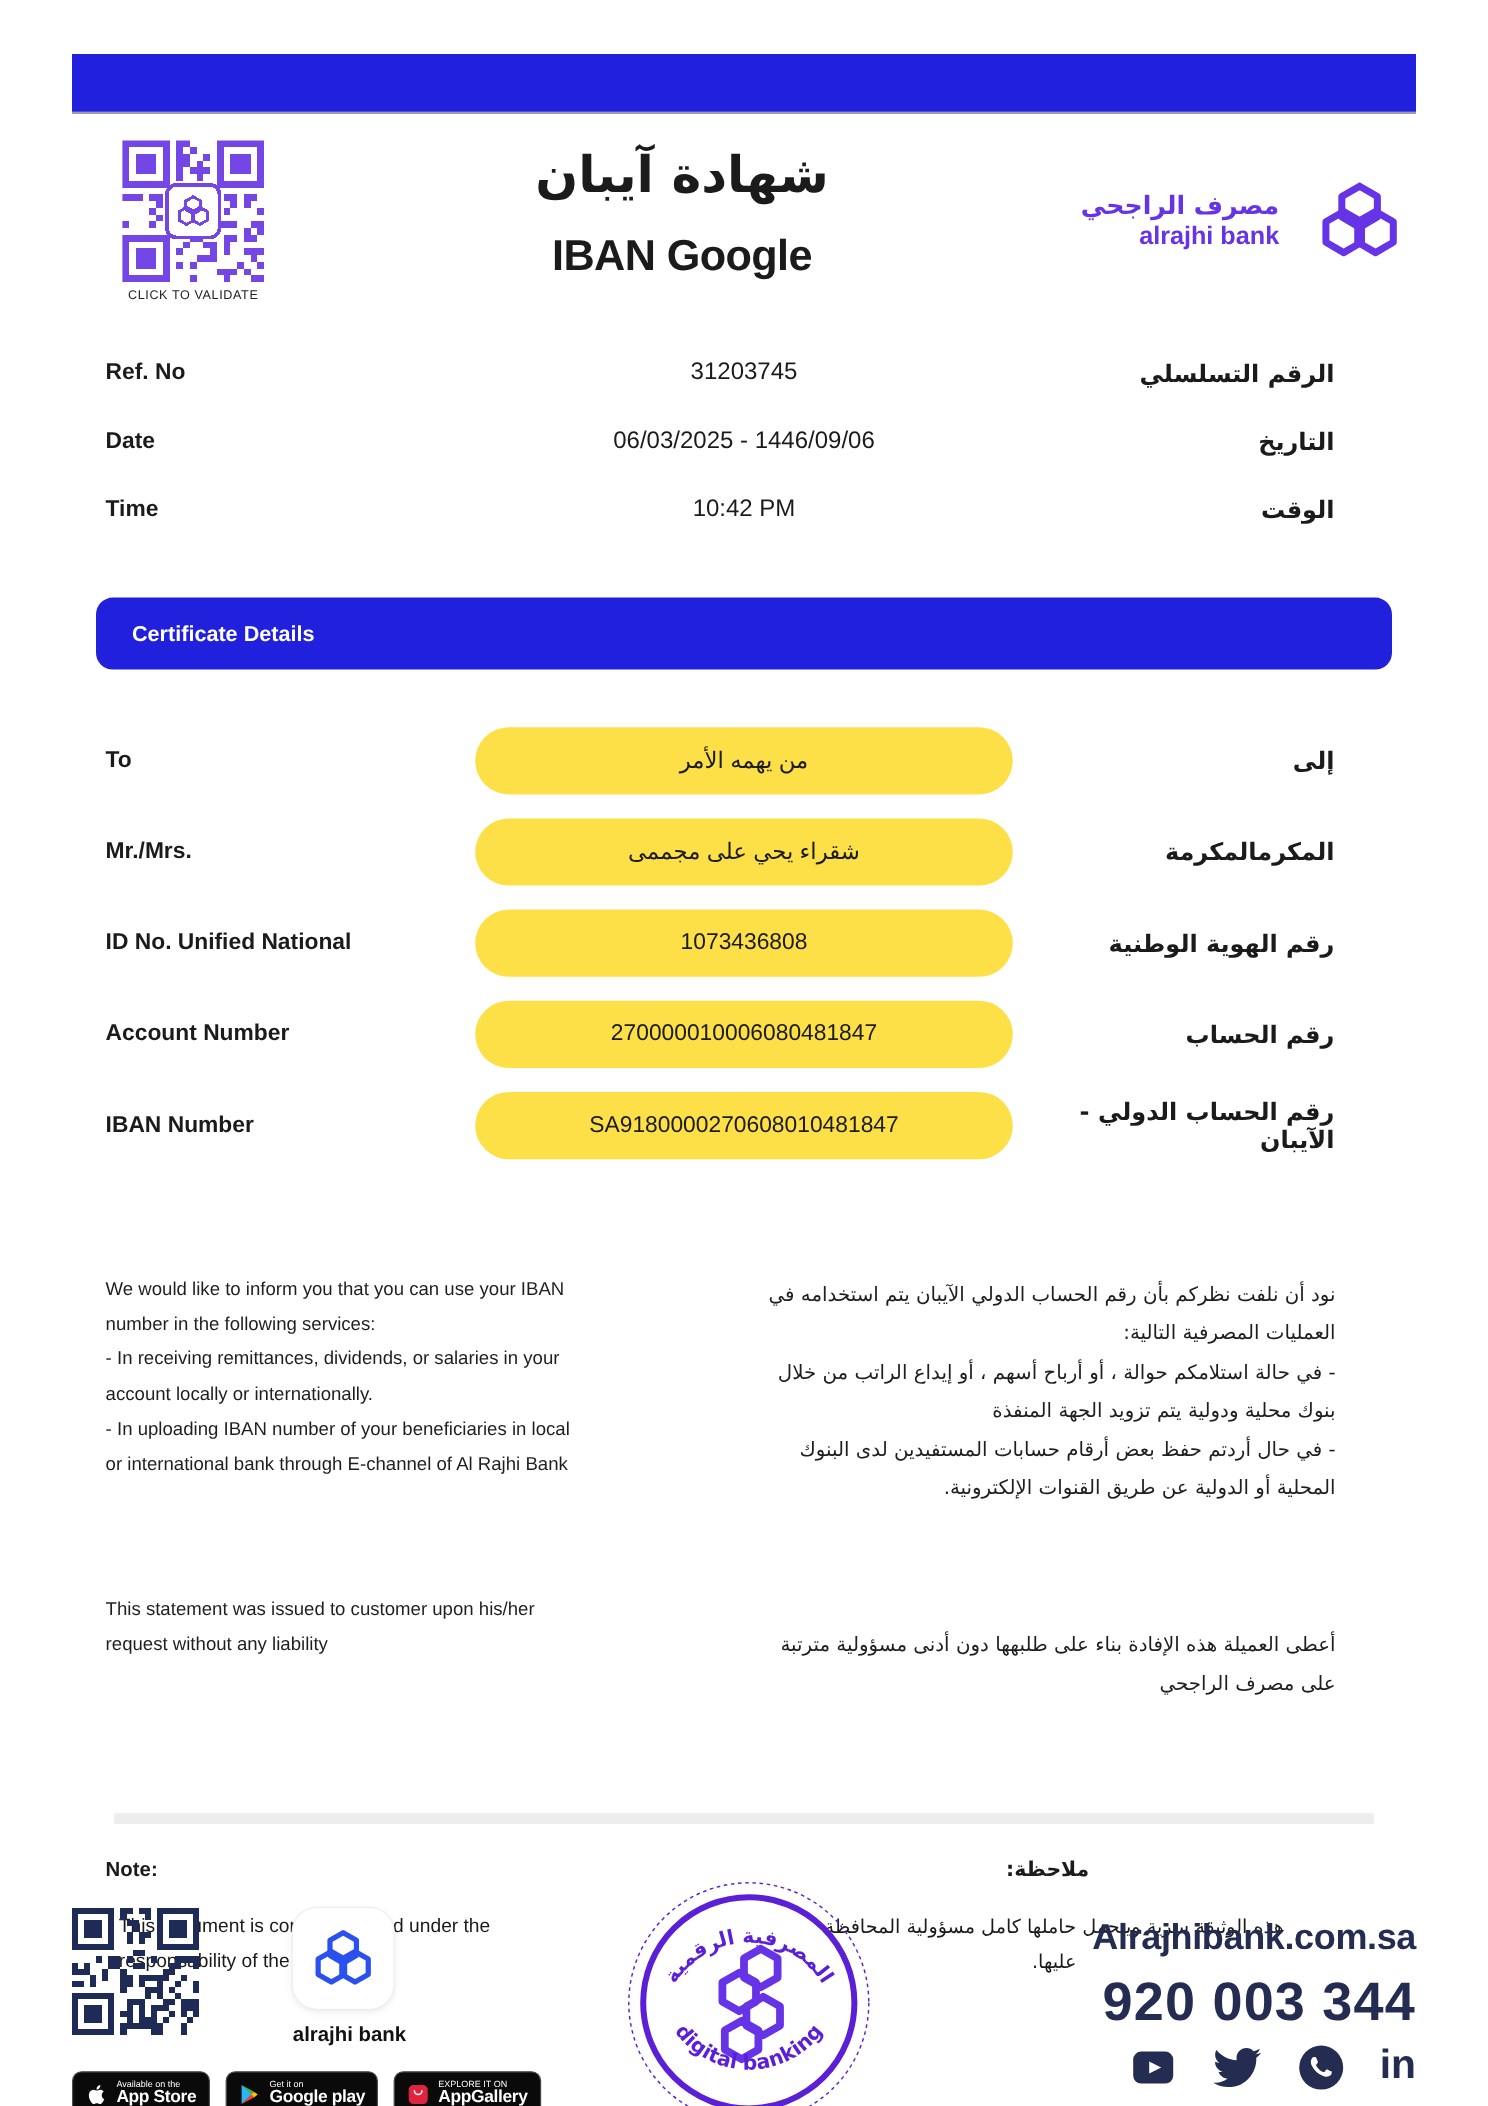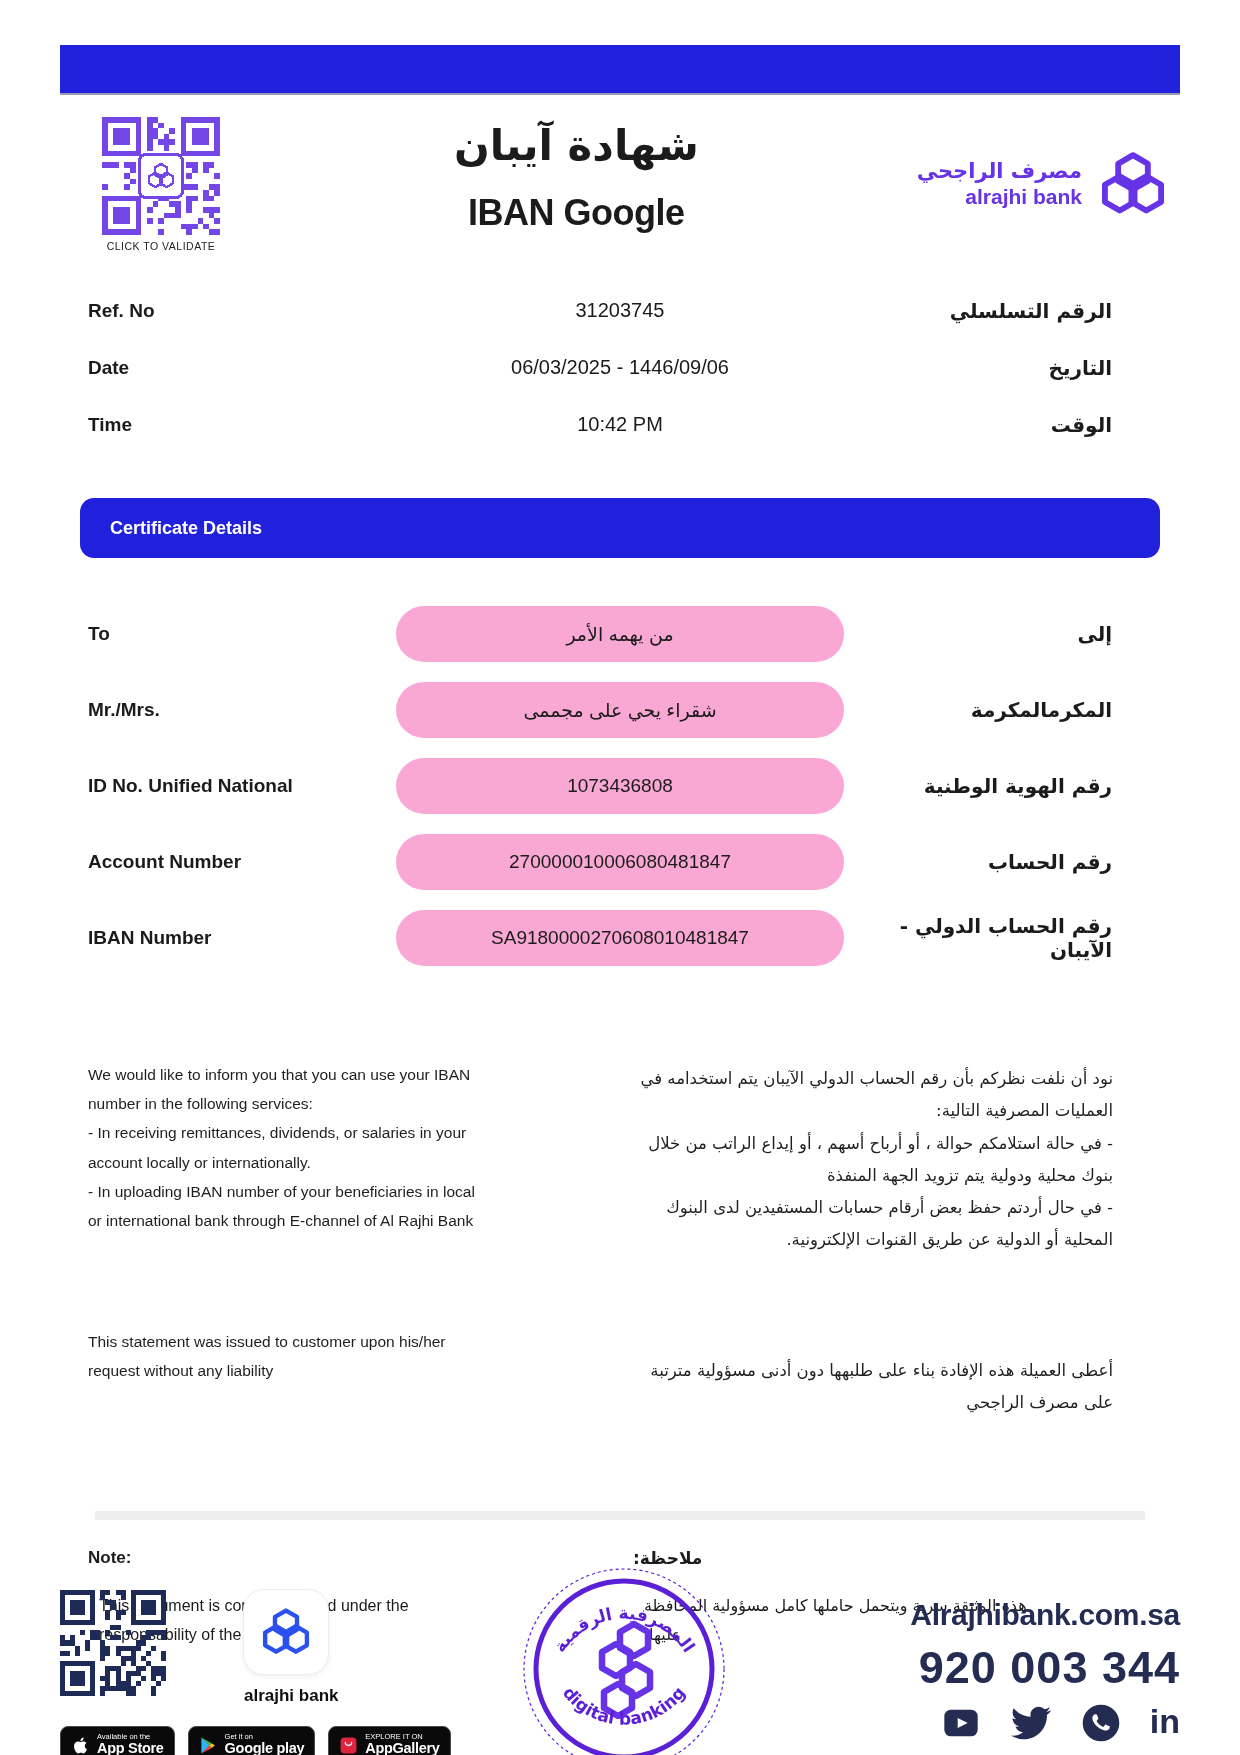--- a/index.html
+++ b/index.html
@@ -11,55 +11,55 @@
   .top-bar { margin:45px 60px 0 60px; height:50px; background:#2121DD; border-bottom:2px solid #9a9ab0; }
 
   
   .header { margin:22px 60px 0 60px; display:flex; align-items:flex-start; justify-content:space-between; }
   .qr-block { width:150px; text-align:center; margin-left:26px; }
   .qr-top { width:118px; height:118px; color:#7446E6; display:block; margin:0 auto; }
   .qr-caption { font-size:10.5px; letter-spacing:.5px; color:#222; margin-top:5px; font-weight:400; }
   .titles { text-align:center; flex:1; padding-top:4px; }
   .title-ar { font-size:42px; font-weight:700; font-family:"DejaVu Sans",sans-serif; direction:rtl; }
   .title-en { font-size:36px; font-weight:700; margin-top:22px; letter-spacing:-.5px; }
-  .brand { display:flex; align-items:center; gap:12px; padding-top:28px; margin-right:8px; }
+  .brand { display:flex; align-items:center; gap:28px; padding-top:28px; margin-right:8px; }
   .brand-text { text-align:right; color:#6633E6; line-height:1.25; }
   .brand-ar { font-size:21px; font-weight:700; direction:rtl; font-family:"DejaVu Sans",sans-serif; }
   .brand-en { font-size:21px; font-weight:700; }
   .brand-mark { width:78px; height:78px; color:#6633E6; }
 
   
   .meta { margin:30px 60px 0 60px; }
   .tri-row { display:grid; grid-template-columns:300px 1fr 300px; align-items:center; height:57px; }
   .lab-en { font-size:19px; font-weight:700; padding-left:28px; }
   .val { text-align:center; font-size:20px; }
   .lab-ar { font-size:20px; font-weight:700; text-align:right; direction:rtl; padding-right:68px; font-family:"DejaVu Sans",sans-serif; }
 
   
   .banner { margin:45px 80px 0 80px; height:60px; background:#2121DD; border-radius:14px;
     display:flex; align-items:center; padding-left:30px; color:#fff; font-size:18px; font-weight:700; }
 
   
   .cert { margin:38px 60px 0 60px; }
   .cert-row { display:grid; grid-template-columns:320px 1fr 320px; align-items:center; height:76px; }
-  .pill { width:448px; height:56px; background:#f9a8d4; border-radius:28px; margin:0 auto;
+  .pill { width:448px; height:56px; background:#fde047; border-radius:28px; margin:0 auto;
     display:flex; align-items:center; justify-content:center; font-size:19px; }
 
   
   .info { margin:55px 0 0 0; display:flex; justify-content:space-between; padding:0 127px 0 88px; }
   .info-en { width:420px; font-size:15.5px; line-height:1.88; white-space:pre-line; color:#1f1f1f; }
   .info-ar { width:500px; font-size:16.5px; line-height:1.95; white-space:pre-line; text-align:right;
     direction:rtl; font-family:"DejaVu Sans",sans-serif; color:#1f1f1f; }
   .para-gap { height:34px; }
 
   
   .divider { margin:60px 95px 0 95px; height:9px; background:#EDEDED; }
   .note { margin:28px 0 0 0; padding:0 127px 0 88px; display:flex; justify-content:space-between; }
   .note-col-en { width:430px; }
-  .note-col-ar { width:480px; text-align:left; direction:rtl; font-family:"DejaVu Sans",sans-serif; }
+  .note-col-ar { width:480px; text-align:center; direction:rtl; font-family:"DejaVu Sans",sans-serif; }
   .note-head { font-size:17px; font-weight:700; margin-bottom:24px; }
   .note-body { font-size:16px; line-height:1.8; white-space:pre-line;margin-left:11px; }
 
   
   .footer { position:absolute; left:0; right:0; bottom:0; height:210px; padding:0 60px; display:flex; justify-content:space-between; }
   .fl { width:400px; }
   .fl-top { display:flex; align-items:flex-start; gap:78px; }
   .qr-bottom { width:106px; height:106px; color:#1F2B57; display:block; }
   .app-block { text-align:center; }
   .app-icon { width:84px; height:84px; border-radius:20px; background:#fff; box-shadow:0 0 0 1px #ececf4, 0 2px 6px rgba(0,0,0,.08);

